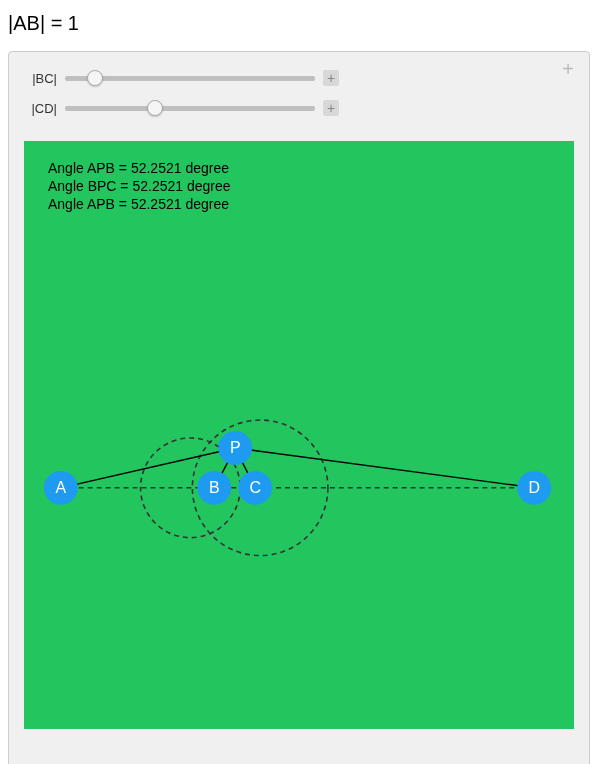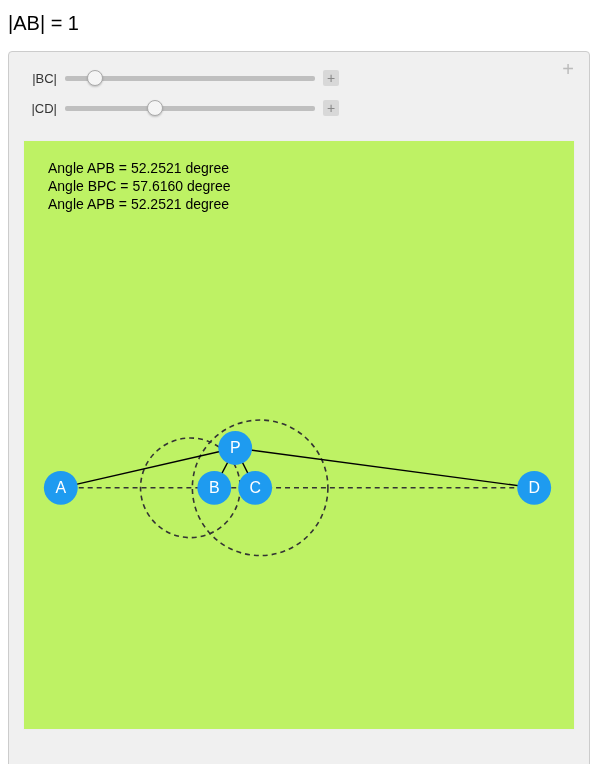--- a/index.html
+++ b/index.html
@@ -85,21 +85,21 @@
       height: 16px;
       background: #d8d8d8;
       color: #888;
       font-size: 14px;
       line-height: 16px;
       text-align: center;
       border-radius: 2px;
       cursor: pointer;
     }
     .canvas-area {
-      background: #bef264;
+      background: #22c55e;
       margin: 0 14px 14px 14px;
       height: 590px;
       position: relative;
       border: 1px solid #eee;
     }
     .angle-text {
       position: absolute;
       top: 18px;
       left: 24px;
       font-size: 14px;
@@ -149,21 +149,21 @@
         <div class="slider-track"></div>
         <div class="slider-thumb" style="left:36%"></div>
       </div>
       <div class="slider-plus">+</div>
     </div>
   </div>
 
   <div class="canvas-area">
     <div class="angle-text">
       <div>Angle APB = 52.2521 degree</div>
-      <div>Angle BPC = 57.6160 degree</div>
+      <div>Angle BPC = 52.2521 degree</div>
       <div>Angle APB = 52.2521 degree</div>
     </div>
 
     <svg class="diagram-svg" viewBox="0 0 548 590" id="diagram">
         <line x1="35" y1="348" x2="510" y2="348" stroke="#333333" stroke-width="1.6" stroke-dasharray="5,4"></line>
         <circle cx="165" cy="348" r="50" fill="none" stroke="#333333" stroke-width="1.6" stroke-dasharray="5,4"></circle>
         <circle cx="235" cy="348" r="68" fill="none" stroke="#333333" stroke-width="1.6" stroke-dasharray="5,4"></circle>
         <line x1="210" y1="308" x2="35" y2="348" stroke="#000000" stroke-width="1.4"></line>
         <line x1="210" y1="308" x2="189" y2="348" stroke="#000000" stroke-width="1.4"></line>
         <line x1="210" y1="308" x2="230" y2="348" stroke="#000000" stroke-width="1.4"></line>

